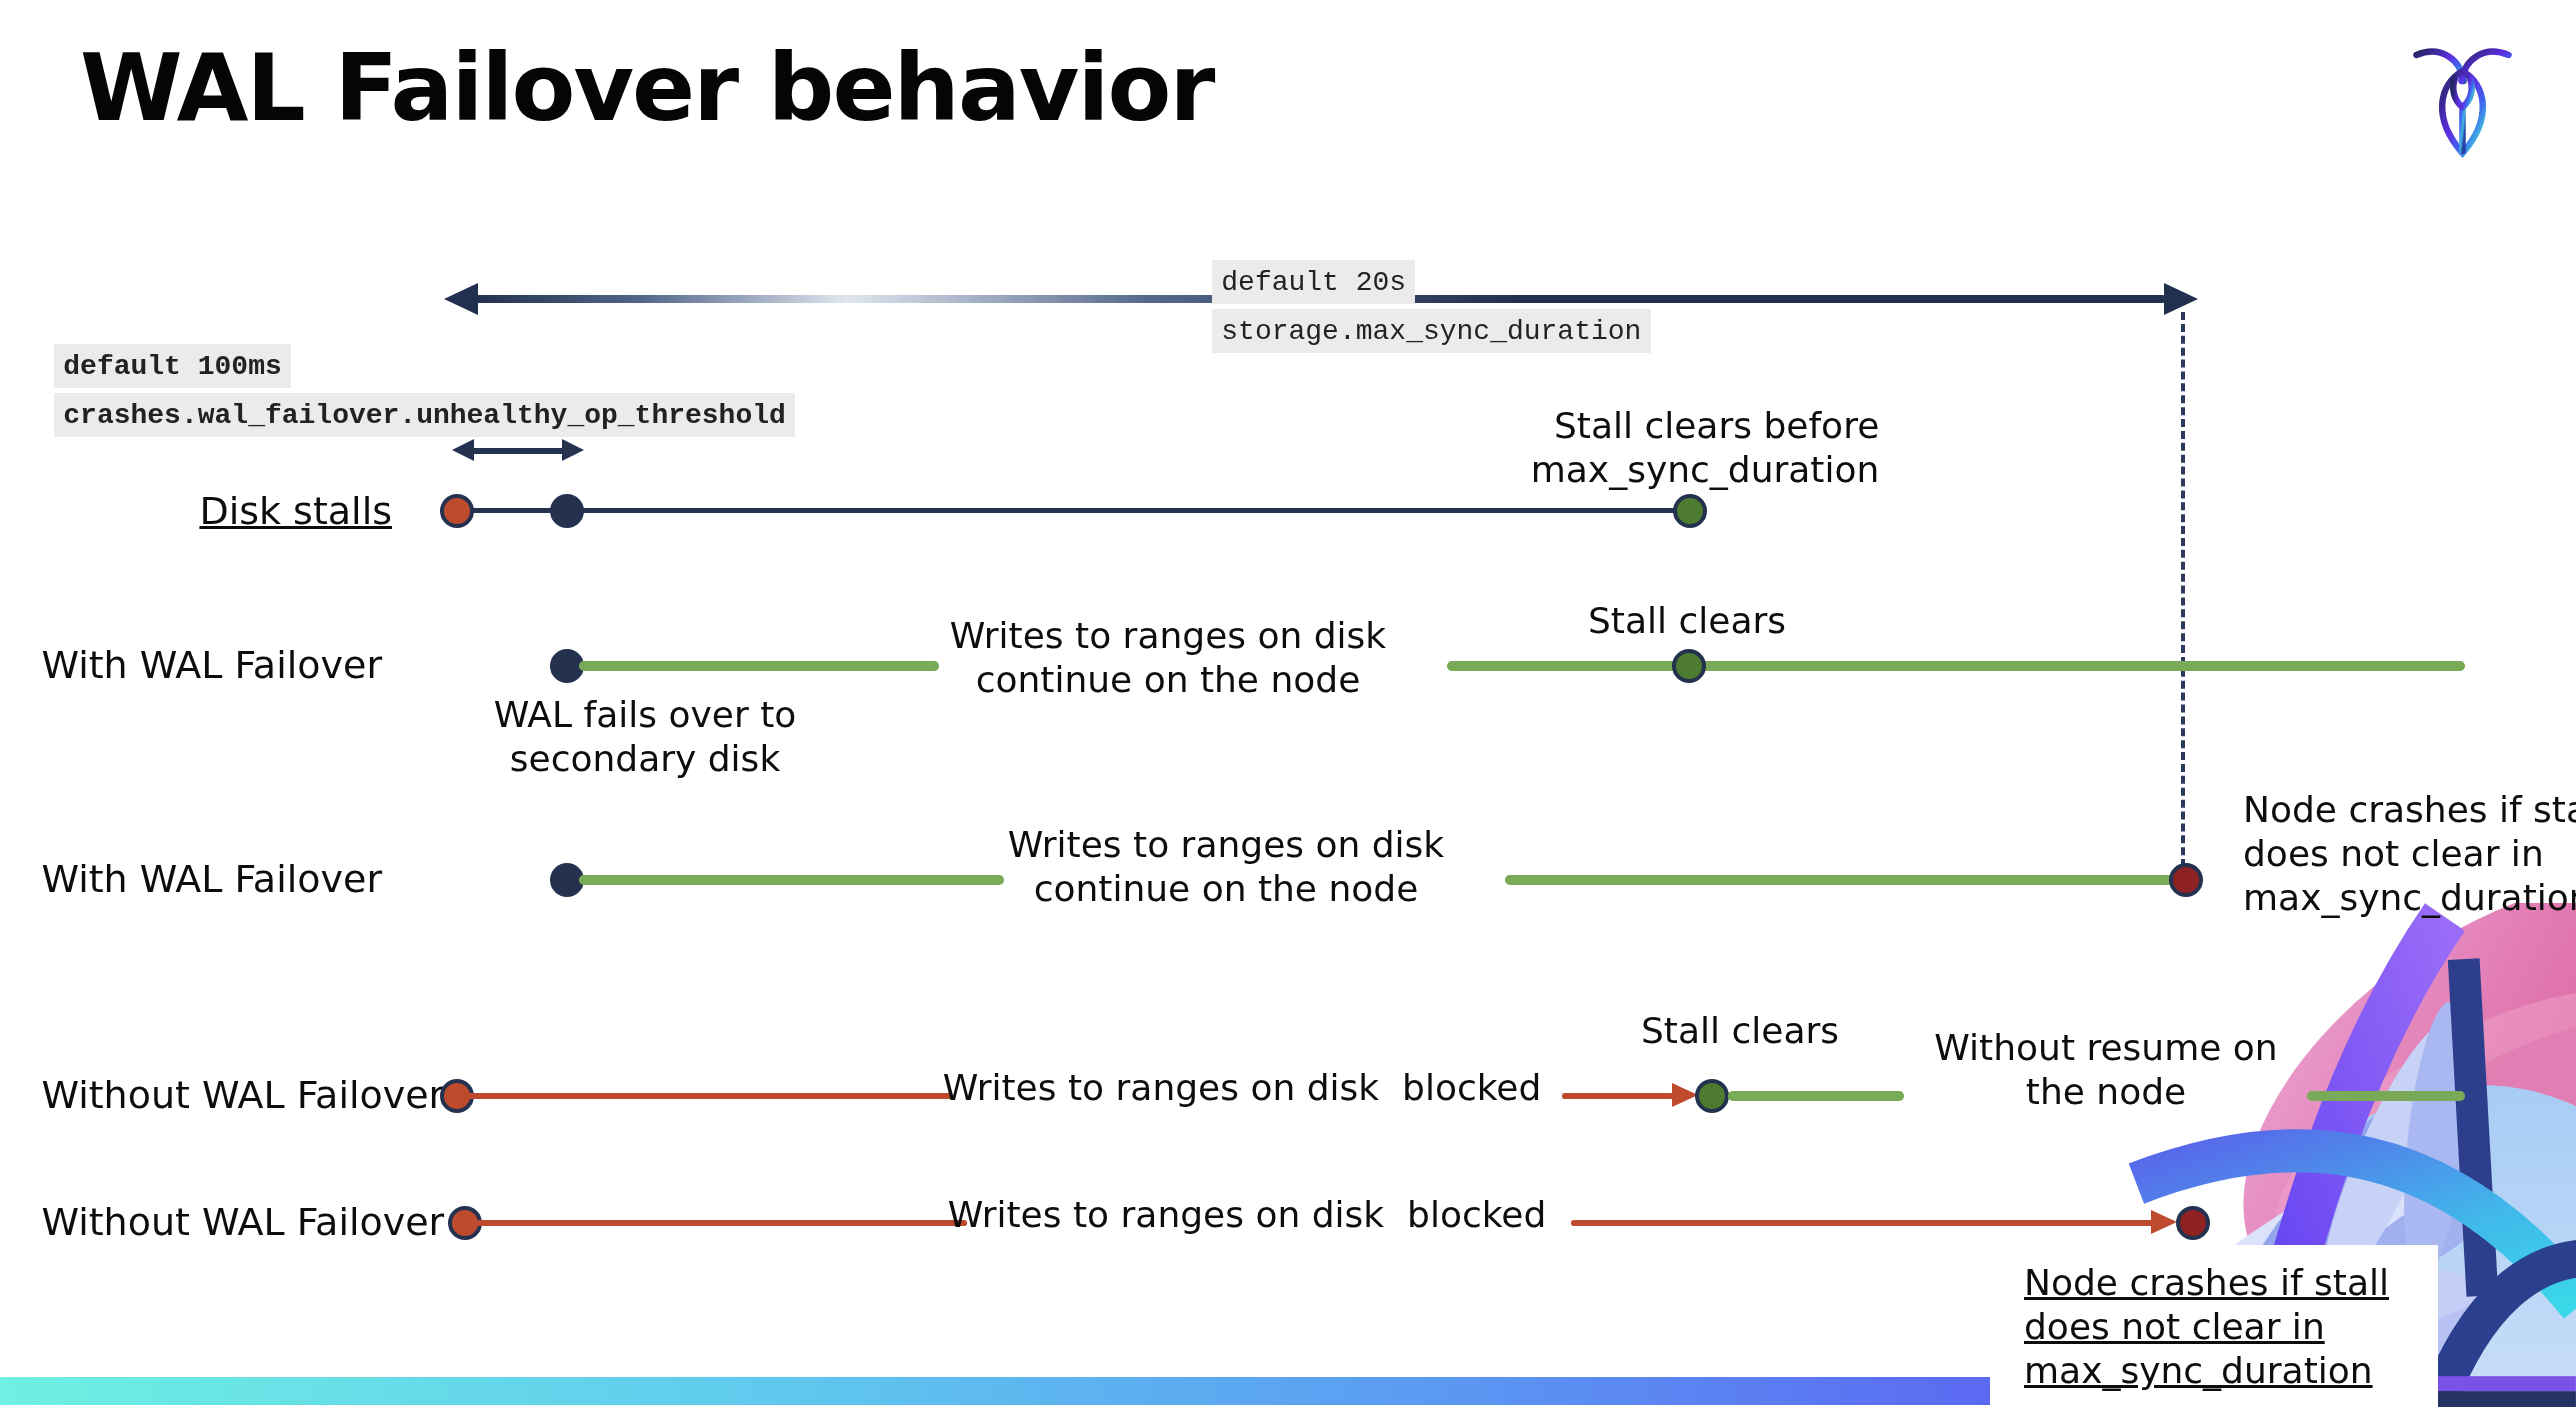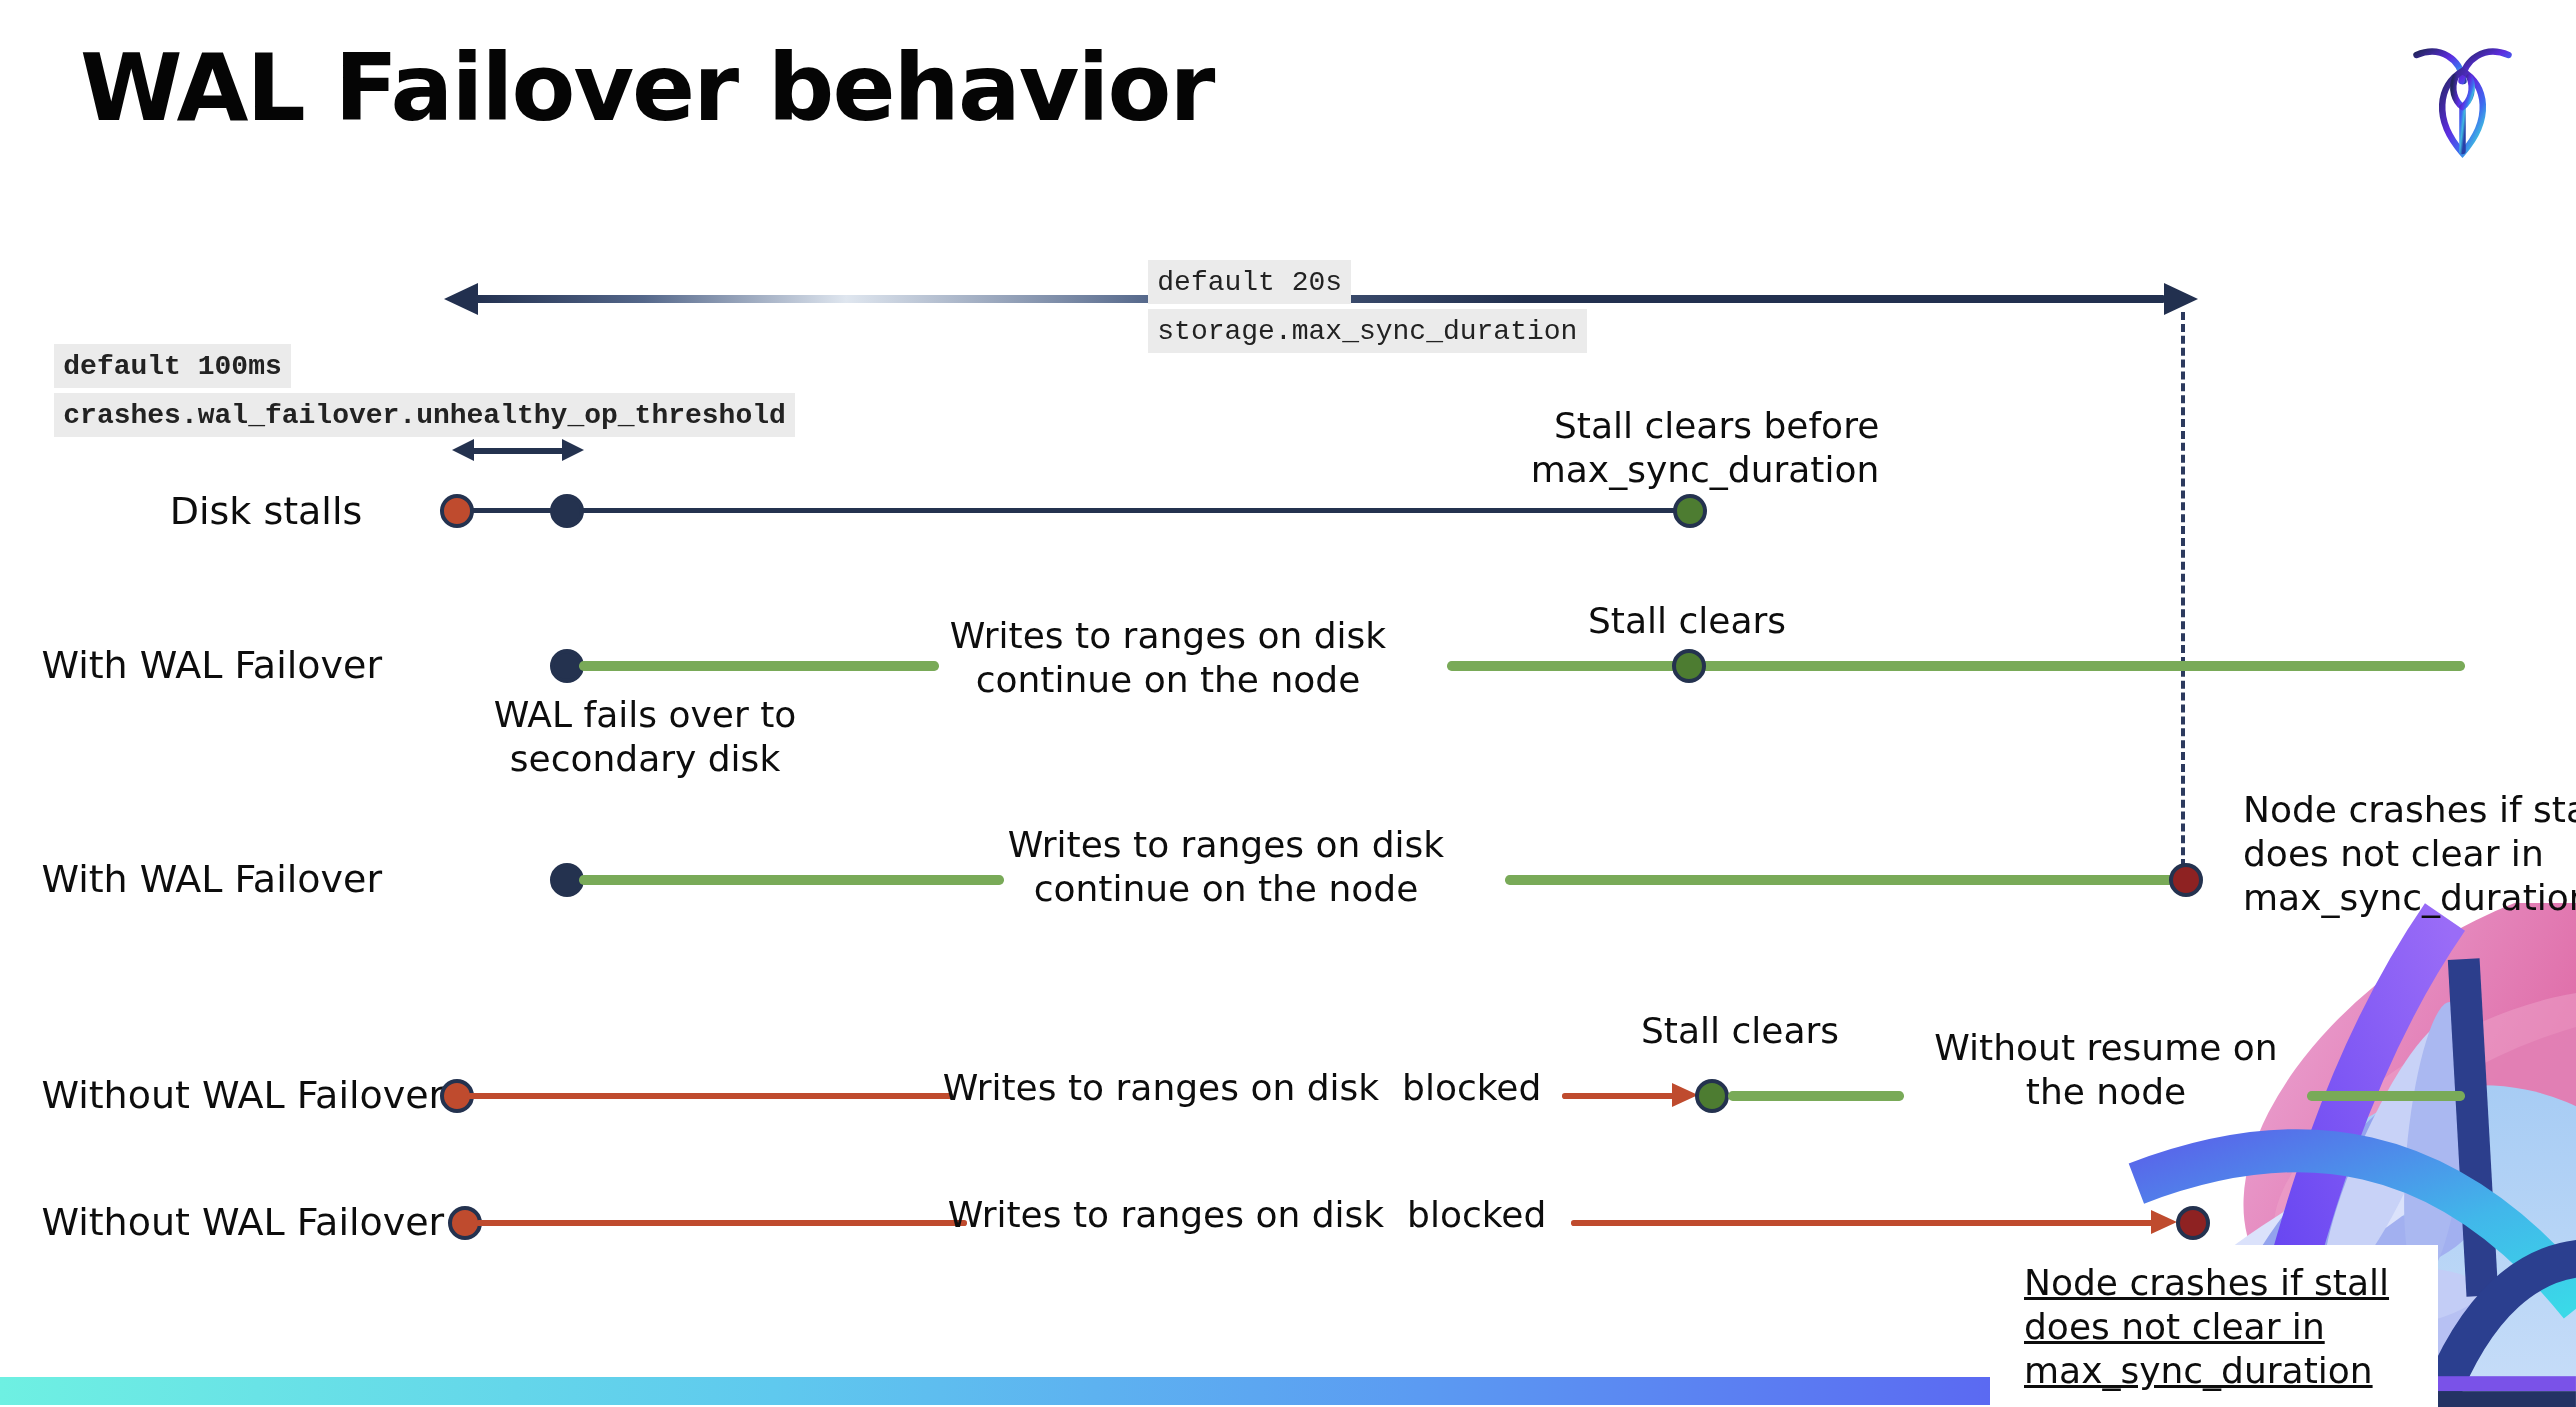--- a/index.html
+++ b/index.html
@@ -47,21 +47,21 @@
   .tri.small-right{border-top:11.2px solid transparent;border-bottom:11.2px solid transparent;border-left:22.4px solid #24324f;}
   .tri.red-right{border-top:12px solid transparent;border-bottom:12px solid transparent;border-left:26px solid #bf4b2e;}
 
   .arrow-shaft{
     position:absolute;height:7.5px;border-radius:3.7px;
     background:linear-gradient(90deg,#22304f 0%,#54678a 10%,#dfe6ef 22%,#54678a 40%,#22304f 62%,#22304f 100%);
   }
 
   
   .row-label{position:absolute;font-size:38px;line-height:47px;color:#0d0d0d;white-space:nowrap;}
-  .row-label.right{text-align:center;}
+  .row-label.right{text-align:right;text-decoration:underline;}
   .note{
     position:absolute;font-size:36px;line-height:44px;color:#0d0d0d;
     white-space:pre-wrap;text-align:center;transform:translateX(-50%);width:max-content;
   }
   .note.left-align{text-align:left;transform:none;}
 
   
   .crash-box{position:absolute;left:1990px;top:1245px;width:448px;height:163px;background:#ffffff;}
   .crash-box .note{left:34px;top:16px;transform:none;text-align:left;text-decoration:underline;}
 
@@ -144,21 +144,21 @@
         <path d="M50 108 L50 64 C42 58 38 46 43 34"></path>
         <path d="M50 64 C58 58 62 46 57 34"></path>
       </g>
     </svg>
 
     <div class="tri big-left" style="left:426px;top:283px;"></div>
     <div class="arrow-shaft" style="left:456px;top:295px;width:1692px;"></div>
     <div class="tri big-right" style="left:2146px;top:283px;"></div>
     <div class="dashed-line" style="left:2163px;top:312px;height:567px;"></div>
 
-    <div class="mono-label" style="left:1130px;top:260px;font-family:Liberation Mono, monospace;">
+    <div class="mono-label" style="left:1194px;top:260px;font-family:Liberation Mono, monospace;">
       <div class="line"><span>default 20s</span></div>
       <div class="line"><span>storage.max_sync_duration</span></div>
     </div>
 
     <div class="mono-label" style="left:36px;top:344px;font-weight:bold;">
       <div class="line"><span>default 100ms</span></div>
       <div class="line"><span>crashes.wal_failover.unhealthy_op_threshold</span></div>
     </div>
     <div class="tri small-left" style="left:434px;top:439px;"></div>
     <div class="navy-line" style="left:454px;top:448px;width:92px;height:5.6px;"></div>

